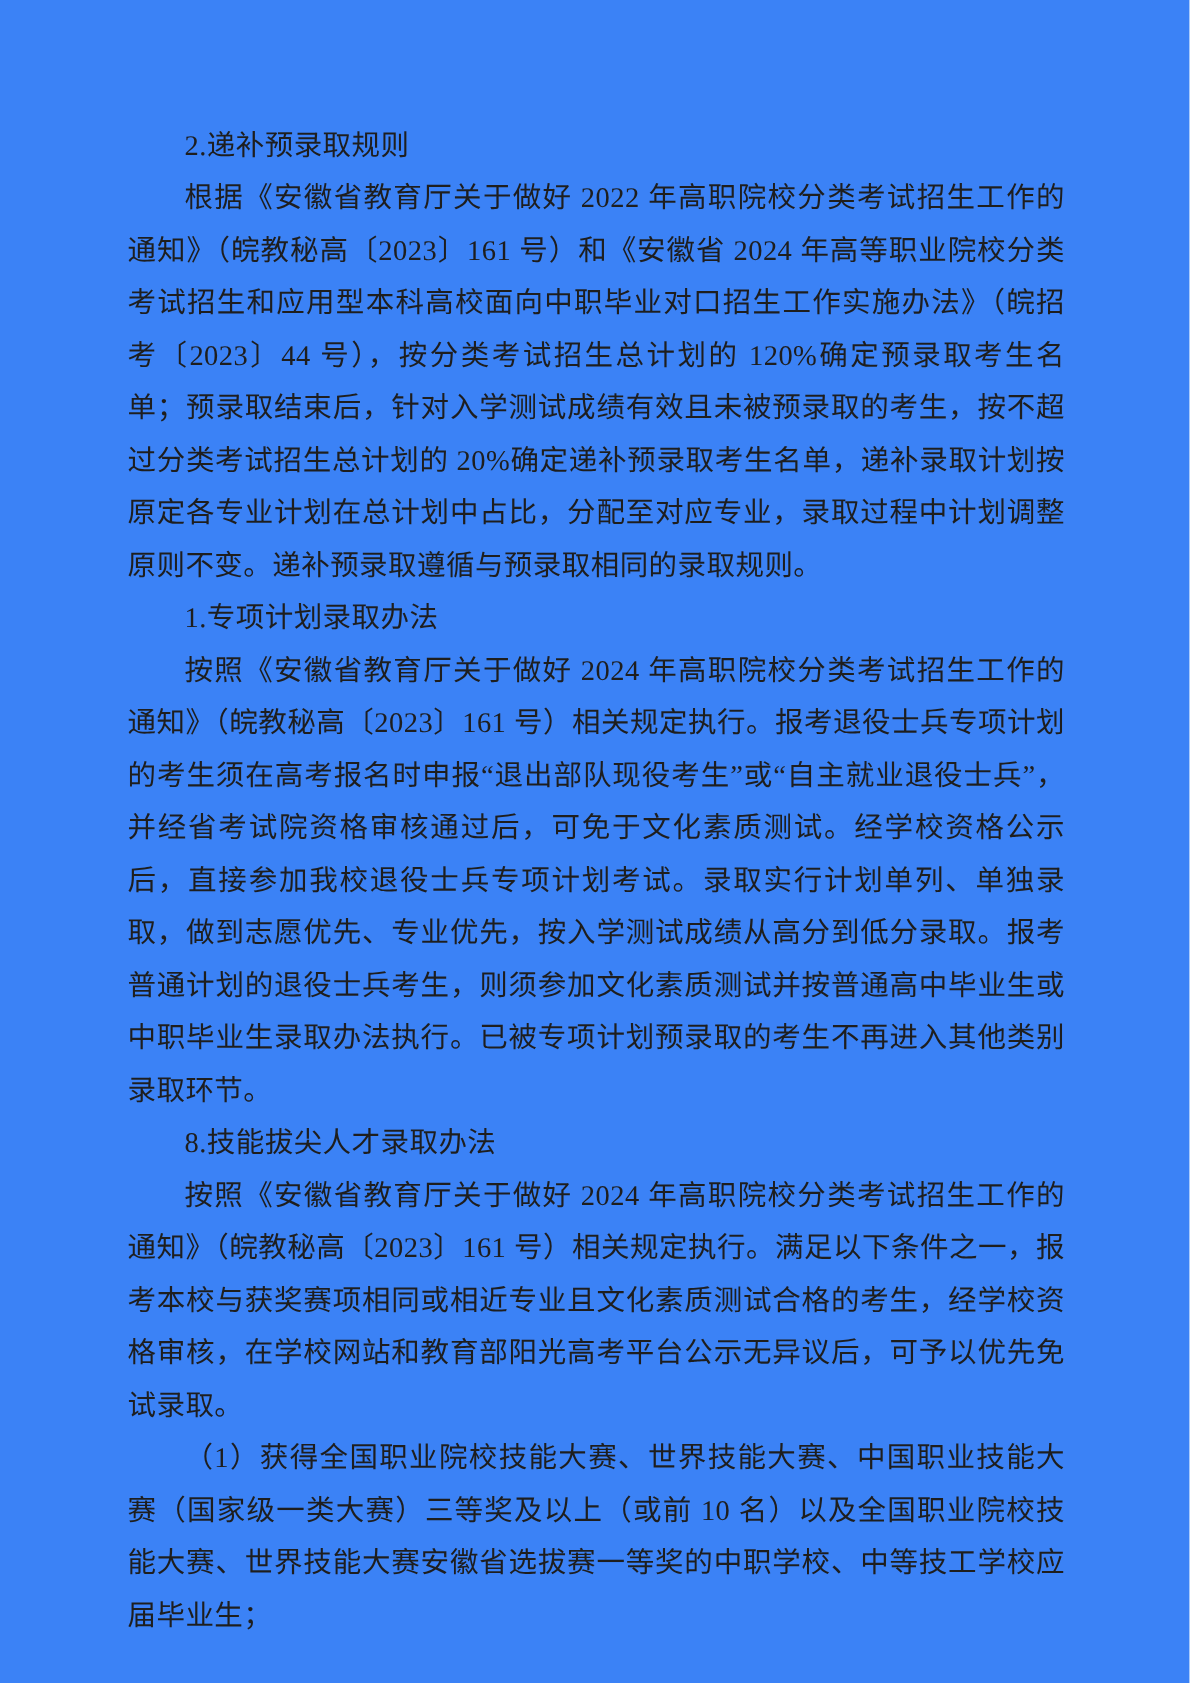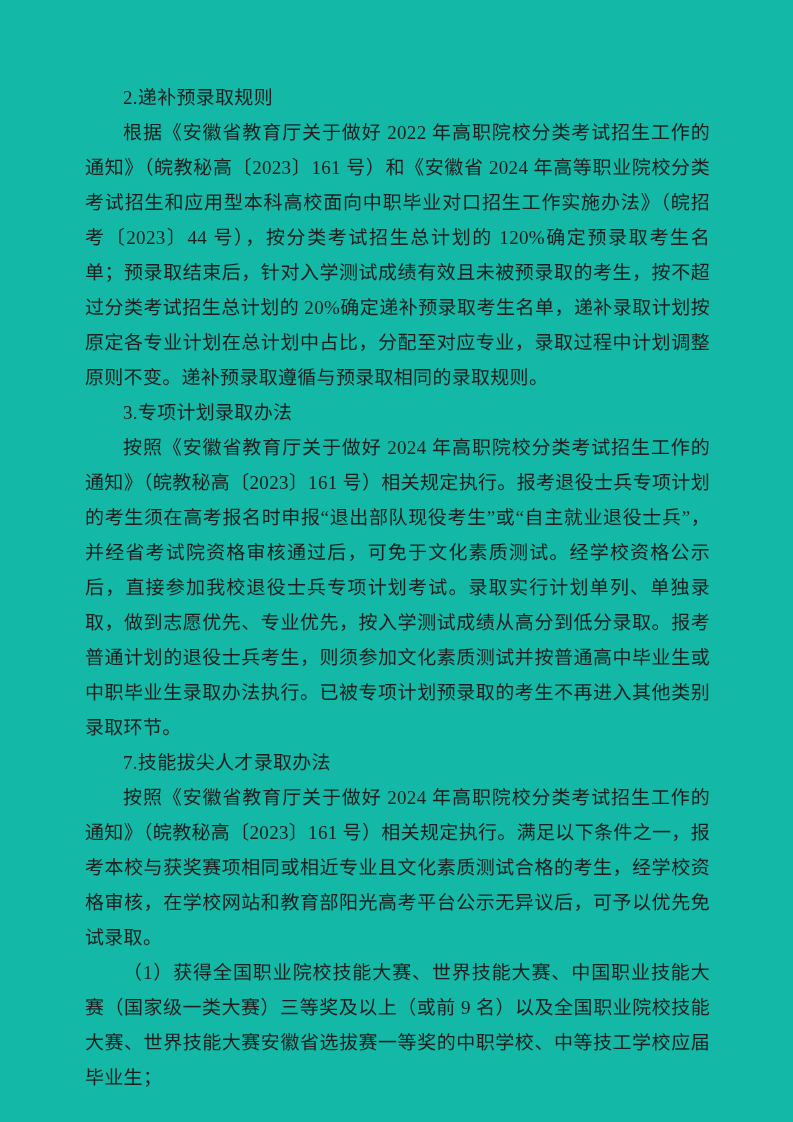--- a/index.html
+++ b/index.html
@@ -5,21 +5,21 @@
   html, body {
     margin: 0;
     padding: 0;
     background: #ffffff;
   }
   .page {
     position: relative;
     width: 793px;
     height: 1122px;
     margin: 0;
-    background: #14b8a6;
+    background: #3b82f6;
     box-sizing: border-box;
     padding: 80px 83px 0 85px;
     overflow: hidden;
     font-family: "Liberation Serif", "DejaVu Serif", serif;
     font-size: 19px;
     line-height: 35px;
     color: #1e1e1e;
   }
   .para {
     margin: 0;
@@ -32,18 +32,18 @@
   .para.numbered-heading {
     text-align: left;
   }
 </style>
 </head>
 <body>
 
 <div class="page">
   <p class="para numbered-heading">2.递补预录取规则</p>
   <p class="para">根据《安徽省教育厅关于做好 2022 年高职院校分类考试招生工作的通知》（皖教秘高〔2023〕161 号）和《安徽省 2024 年高等职业院校分类考试招生和应用型本科高校面向中职毕业对口招生工作实施办法》（皖招考〔2023〕44 号），按分类考试招生总计划的 120%确定预录取考生名单；预录取结束后，针对入学测试成绩有效且未被预录取的考生，按不超过分类考试招生总计划的 20%确定递补预录取考生名单，递补录取计划按原定各专业计划在总计划中占比，分配至对应专业，录取过程中计划调整原则不变。递补预录取遵循与预录取相同的录取规则。</p>
-  <p class="para numbered-heading">3.专项计划录取办法</p>
+  <p class="para numbered-heading">1.专项计划录取办法</p>
   <p class="para">按照《安徽省教育厅关于做好 2024 年高职院校分类考试招生工作的通知》（皖教秘高〔2023〕161 号）相关规定执行。报考退役士兵专项计划的考生须在高考报名时申报“退出部队现役考生”或“自主就业退役士兵”，并经省考试院资格审核通过后，可免于文化素质测试。经学校资格公示后，直接参加我校退役士兵专项计划考试。录取实行计划单列、单独录取，做到志愿优先、专业优先，按入学测试成绩从高分到低分录取。报考普通计划的退役士兵考生，则须参加文化素质测试并按普通高中毕业生或中职毕业生录取办法执行。已被专项计划预录取的考生不再进入其他类别录取环节。</p>
-  <p class="para numbered-heading">7.技能拔尖人才录取办法</p>
+  <p class="para numbered-heading">8.技能拔尖人才录取办法</p>
   <p class="para">按照《安徽省教育厅关于做好 2024 年高职院校分类考试招生工作的通知》（皖教秘高〔2023〕161 号）相关规定执行。满足以下条件之一，报考本校与获奖赛项相同或相近专业且文化素质测试合格的考生，经学校资格审核，在学校网站和教育部阳光高考平台公示无异议后，可予以优先免试录取。</p>
-  <p class="para">（1）获得全国职业院校技能大赛、世界技能大赛、中国职业技能大赛（国家级一类大赛）三等奖及以上（或前 9 名）以及全国职业院校技能大赛、世界技能大赛安徽省选拔赛一等奖的中职学校、中等技工学校应届毕业生；</p>
+  <p class="para">（1）获得全国职业院校技能大赛、世界技能大赛、中国职业技能大赛（国家级一类大赛）三等奖及以上（或前 10 名）以及全国职业院校技能大赛、世界技能大赛安徽省选拔赛一等奖的中职学校、中等技工学校应届毕业生；</p>
 </div>
 
 </body></html>

